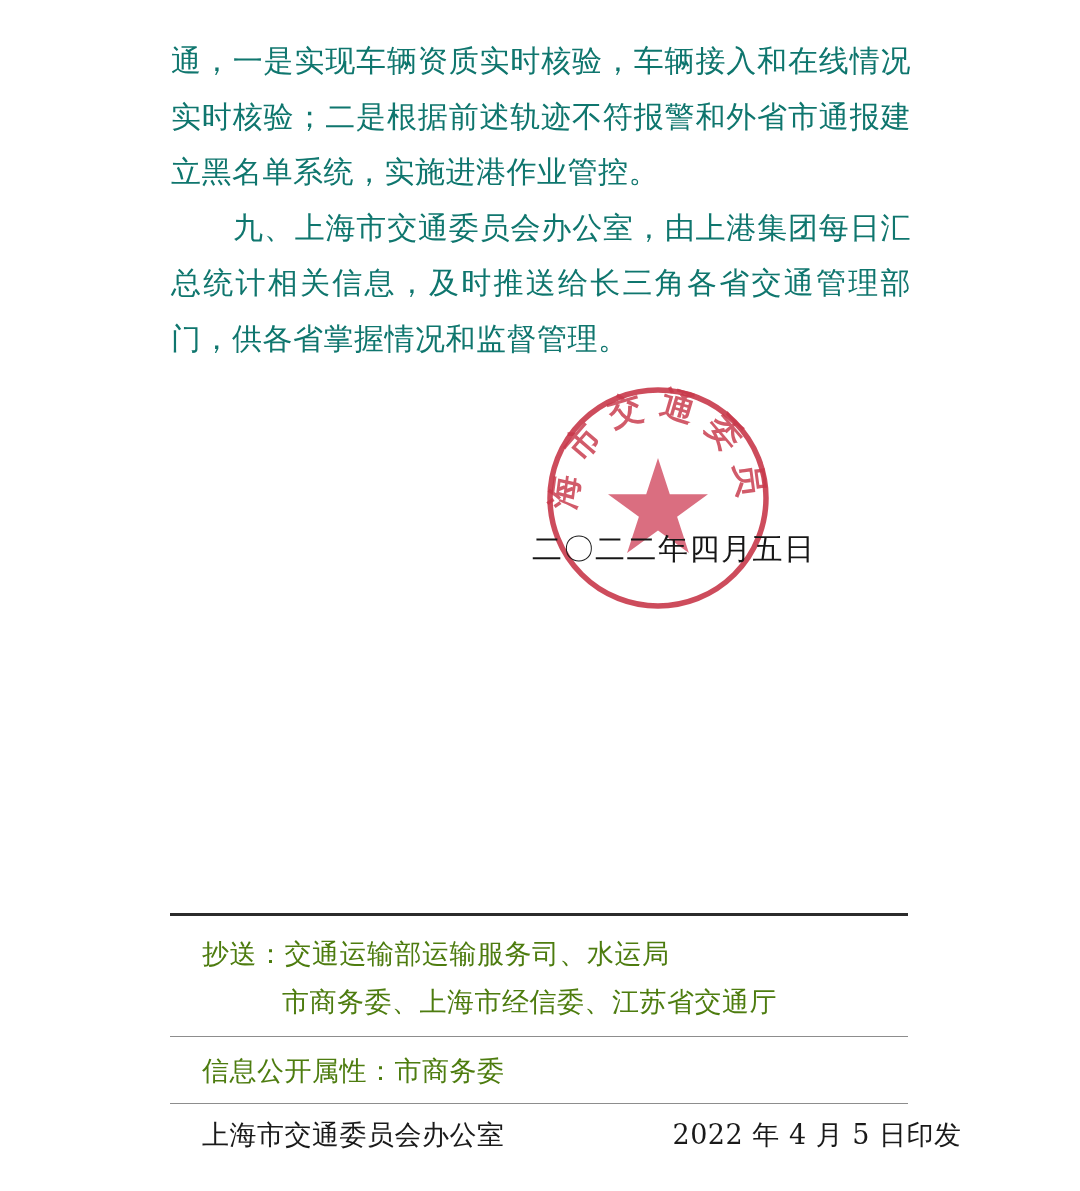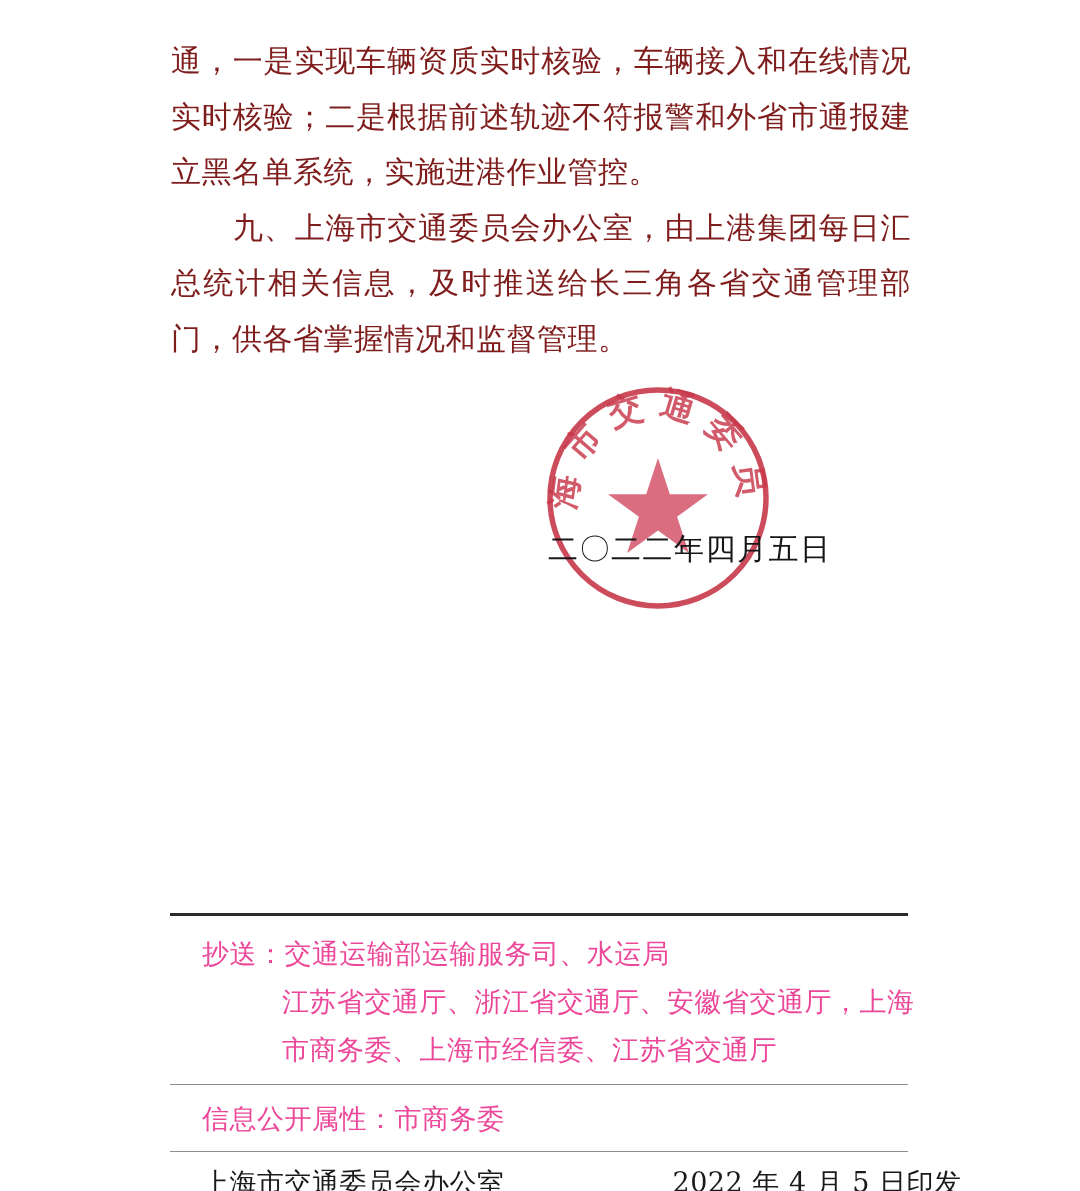--- a/index.html
+++ b/index.html
@@ -24,21 +24,21 @@
     top: 33px;
     width: 740px;
   }
   .para {
     margin: 0;
     font-size: 30px;
     line-height: 55.5px;
     letter-spacing: 0.5px;
     text-align: justify;
     text-justify: inter-character;
-    color: #7f1d1d;
+    color: #0f766e;
     font-weight: 400;
   }
   .para.indent {
     text-indent: 62px;
   }
   .para + .para {
     margin-top: 0;
   }
 
   
@@ -52,21 +52,21 @@
   }
   .seal svg {
     display: block;
     width: 224px;
     height: 224px;
   }
 
   
   .date-line {
     position: absolute;
-    left: 548px;
+    left: 532px;
     top: 531px;
     font-size: 30px;
     line-height: 36px;
     letter-spacing: 1.5px;
     color: #161616;
     white-space: nowrap;
   }
 
   
   .footer {
@@ -85,21 +85,21 @@
   .fsec {
     position: relative;
   }
   .cc-block {
     padding: 14px 0 10px 0;
   }
   .fline {
     font-size: 27px;
     line-height: 48px;
     letter-spacing: 0.5px;
-    color: #ec4899;
+    color: #4d7c0f;
     white-space: nowrap;
   }
   .cc-first {
     padding-left: 32px;
   }
   .cc-cont {
     padding-left: 112px;
   }
   .attr-row {
     padding: 10px 0 8px 32px;
@@ -147,21 +147,20 @@
   </div>
 
   <div class="date-line">二〇二二年四月五日</div>
 
   <div class="footer">
 
     <div class="rule thick"></div>
 
     <div class="fsec cc-block">
       <div class="fline cc-first"><span>抄送：</span><span>交通运输部运输服务司、水运局</span></div>
-      <div class="fline cc-cont">江苏省交通厅、浙江省交通厅、安徽省交通厅，上海</div>
       <div class="fline cc-cont">市商务委、上海市经信委、江苏省交通厅</div>
     </div>
 
     <div class="rule thin"></div>
 
     <div class="fsec attr-row">
       <div class="fline">信息公开属性：市商务委</div>
     </div>
 
     <div class="rule thin"></div>

